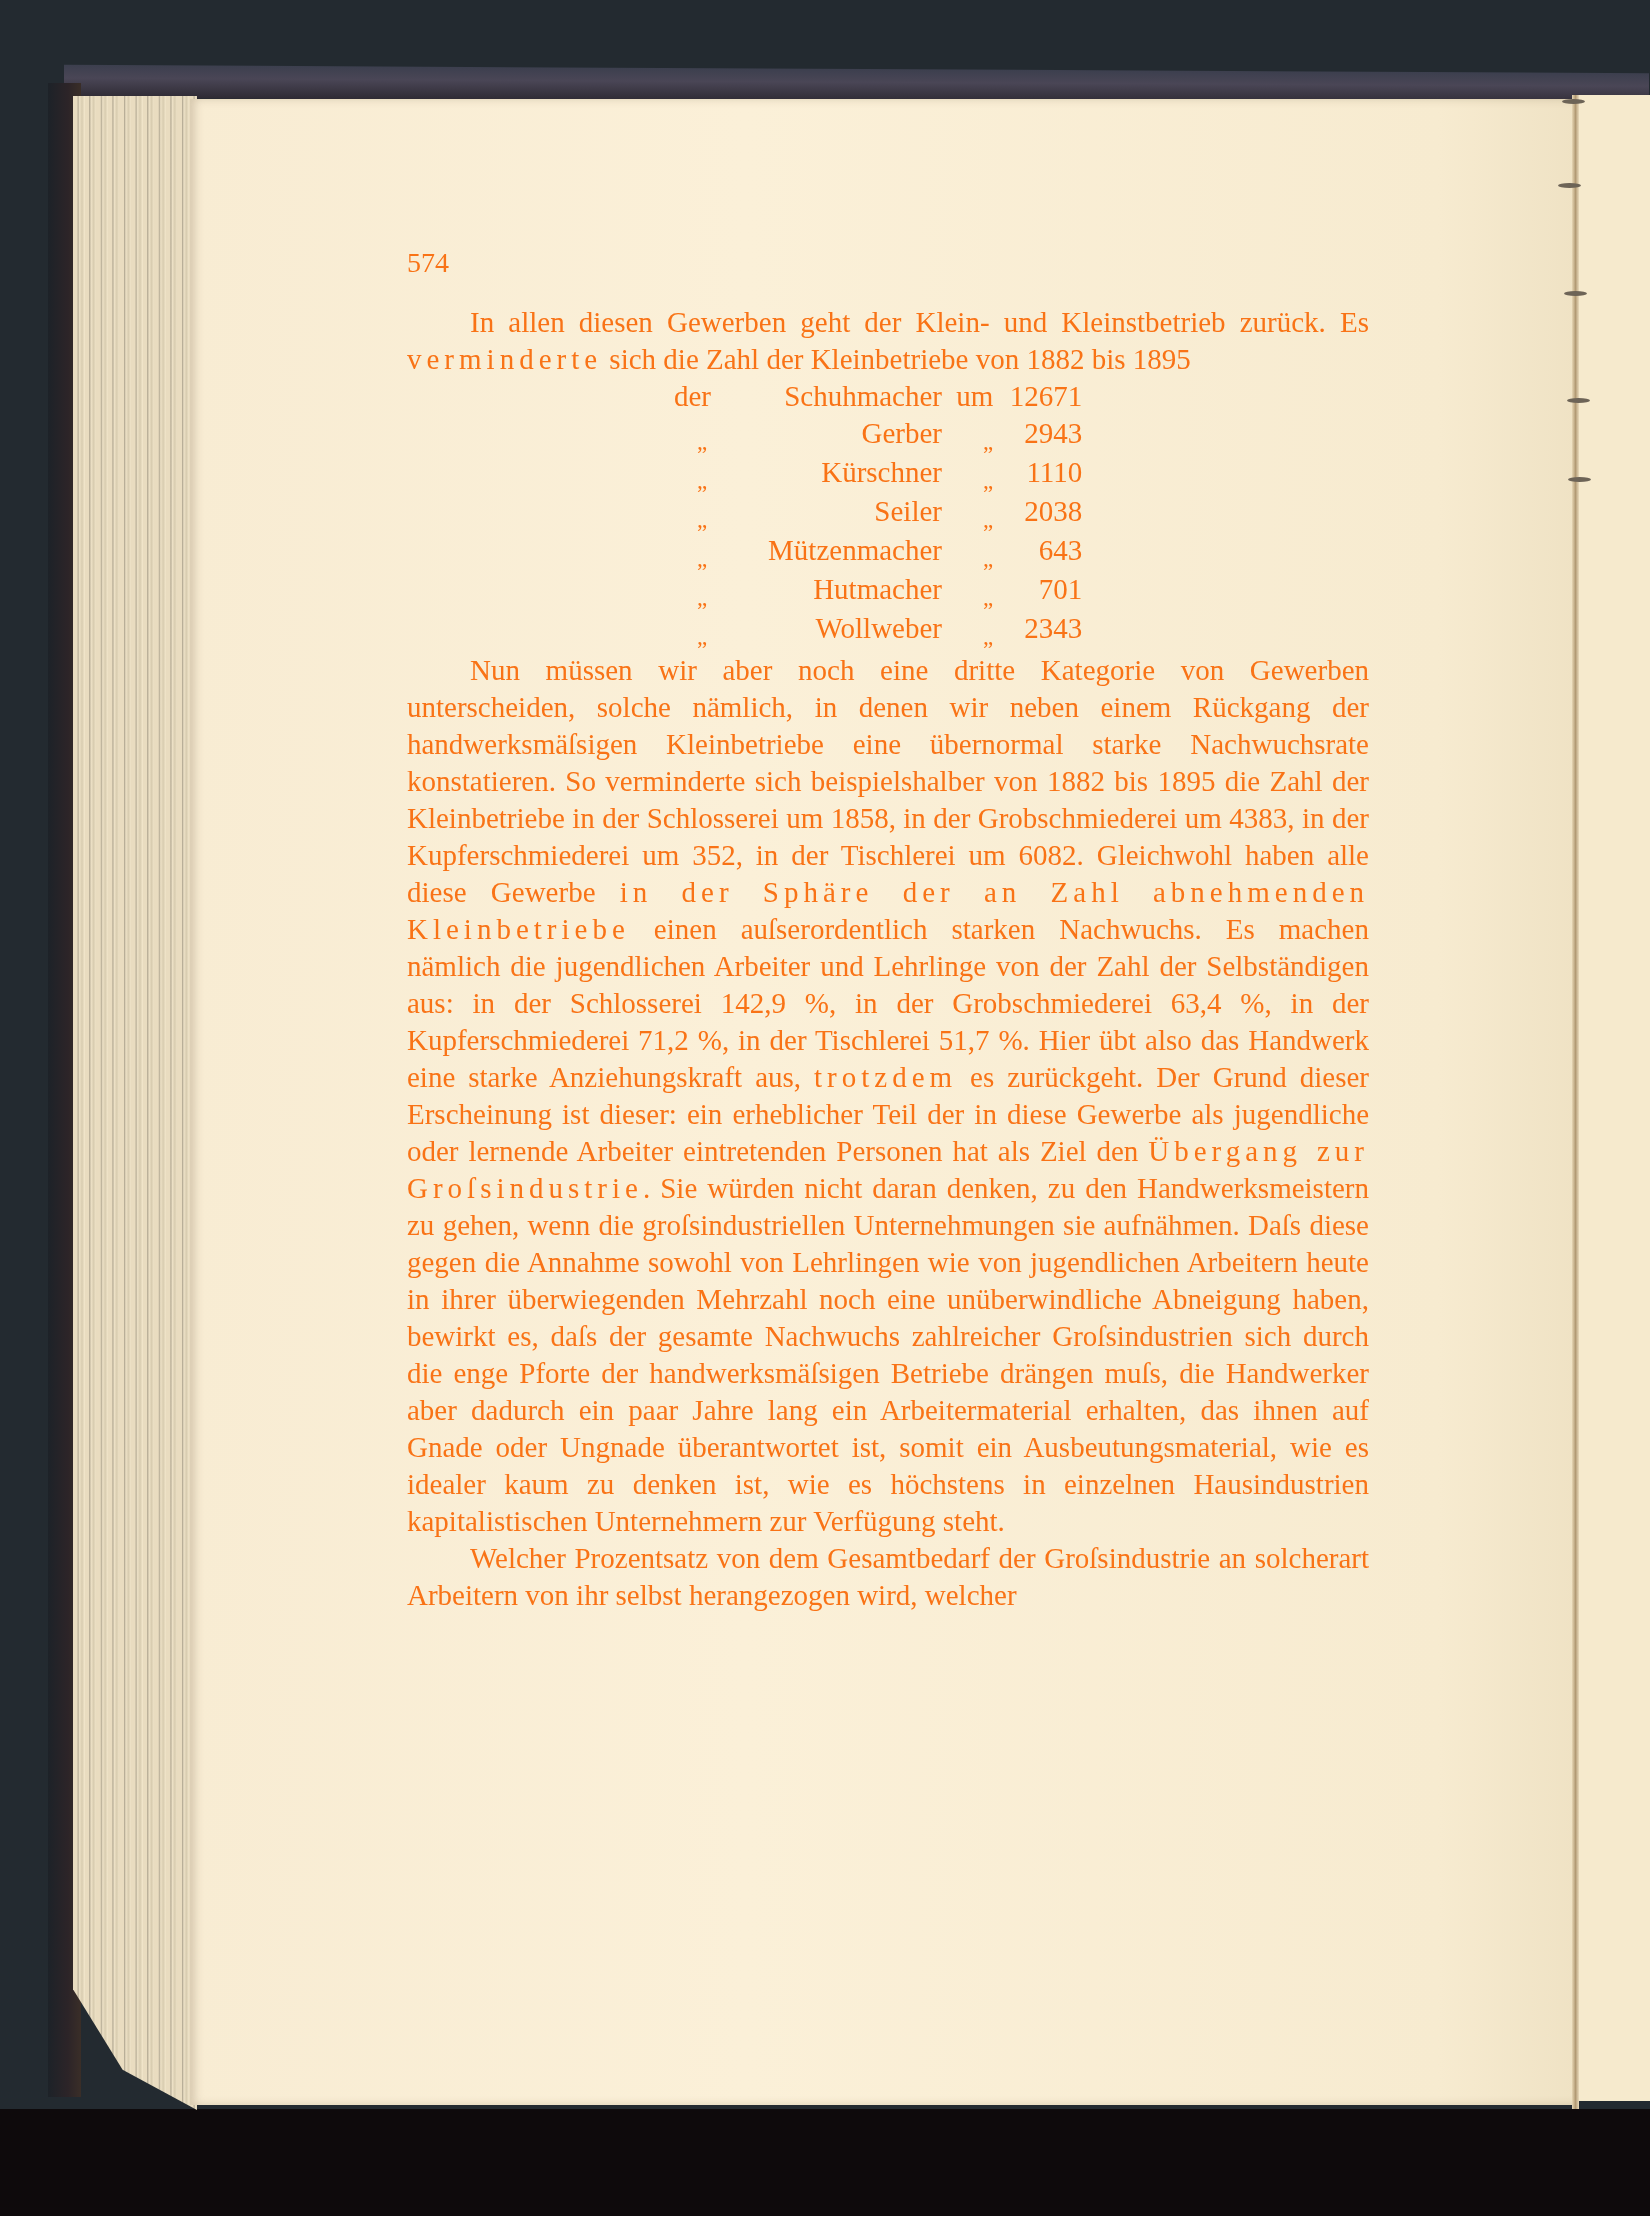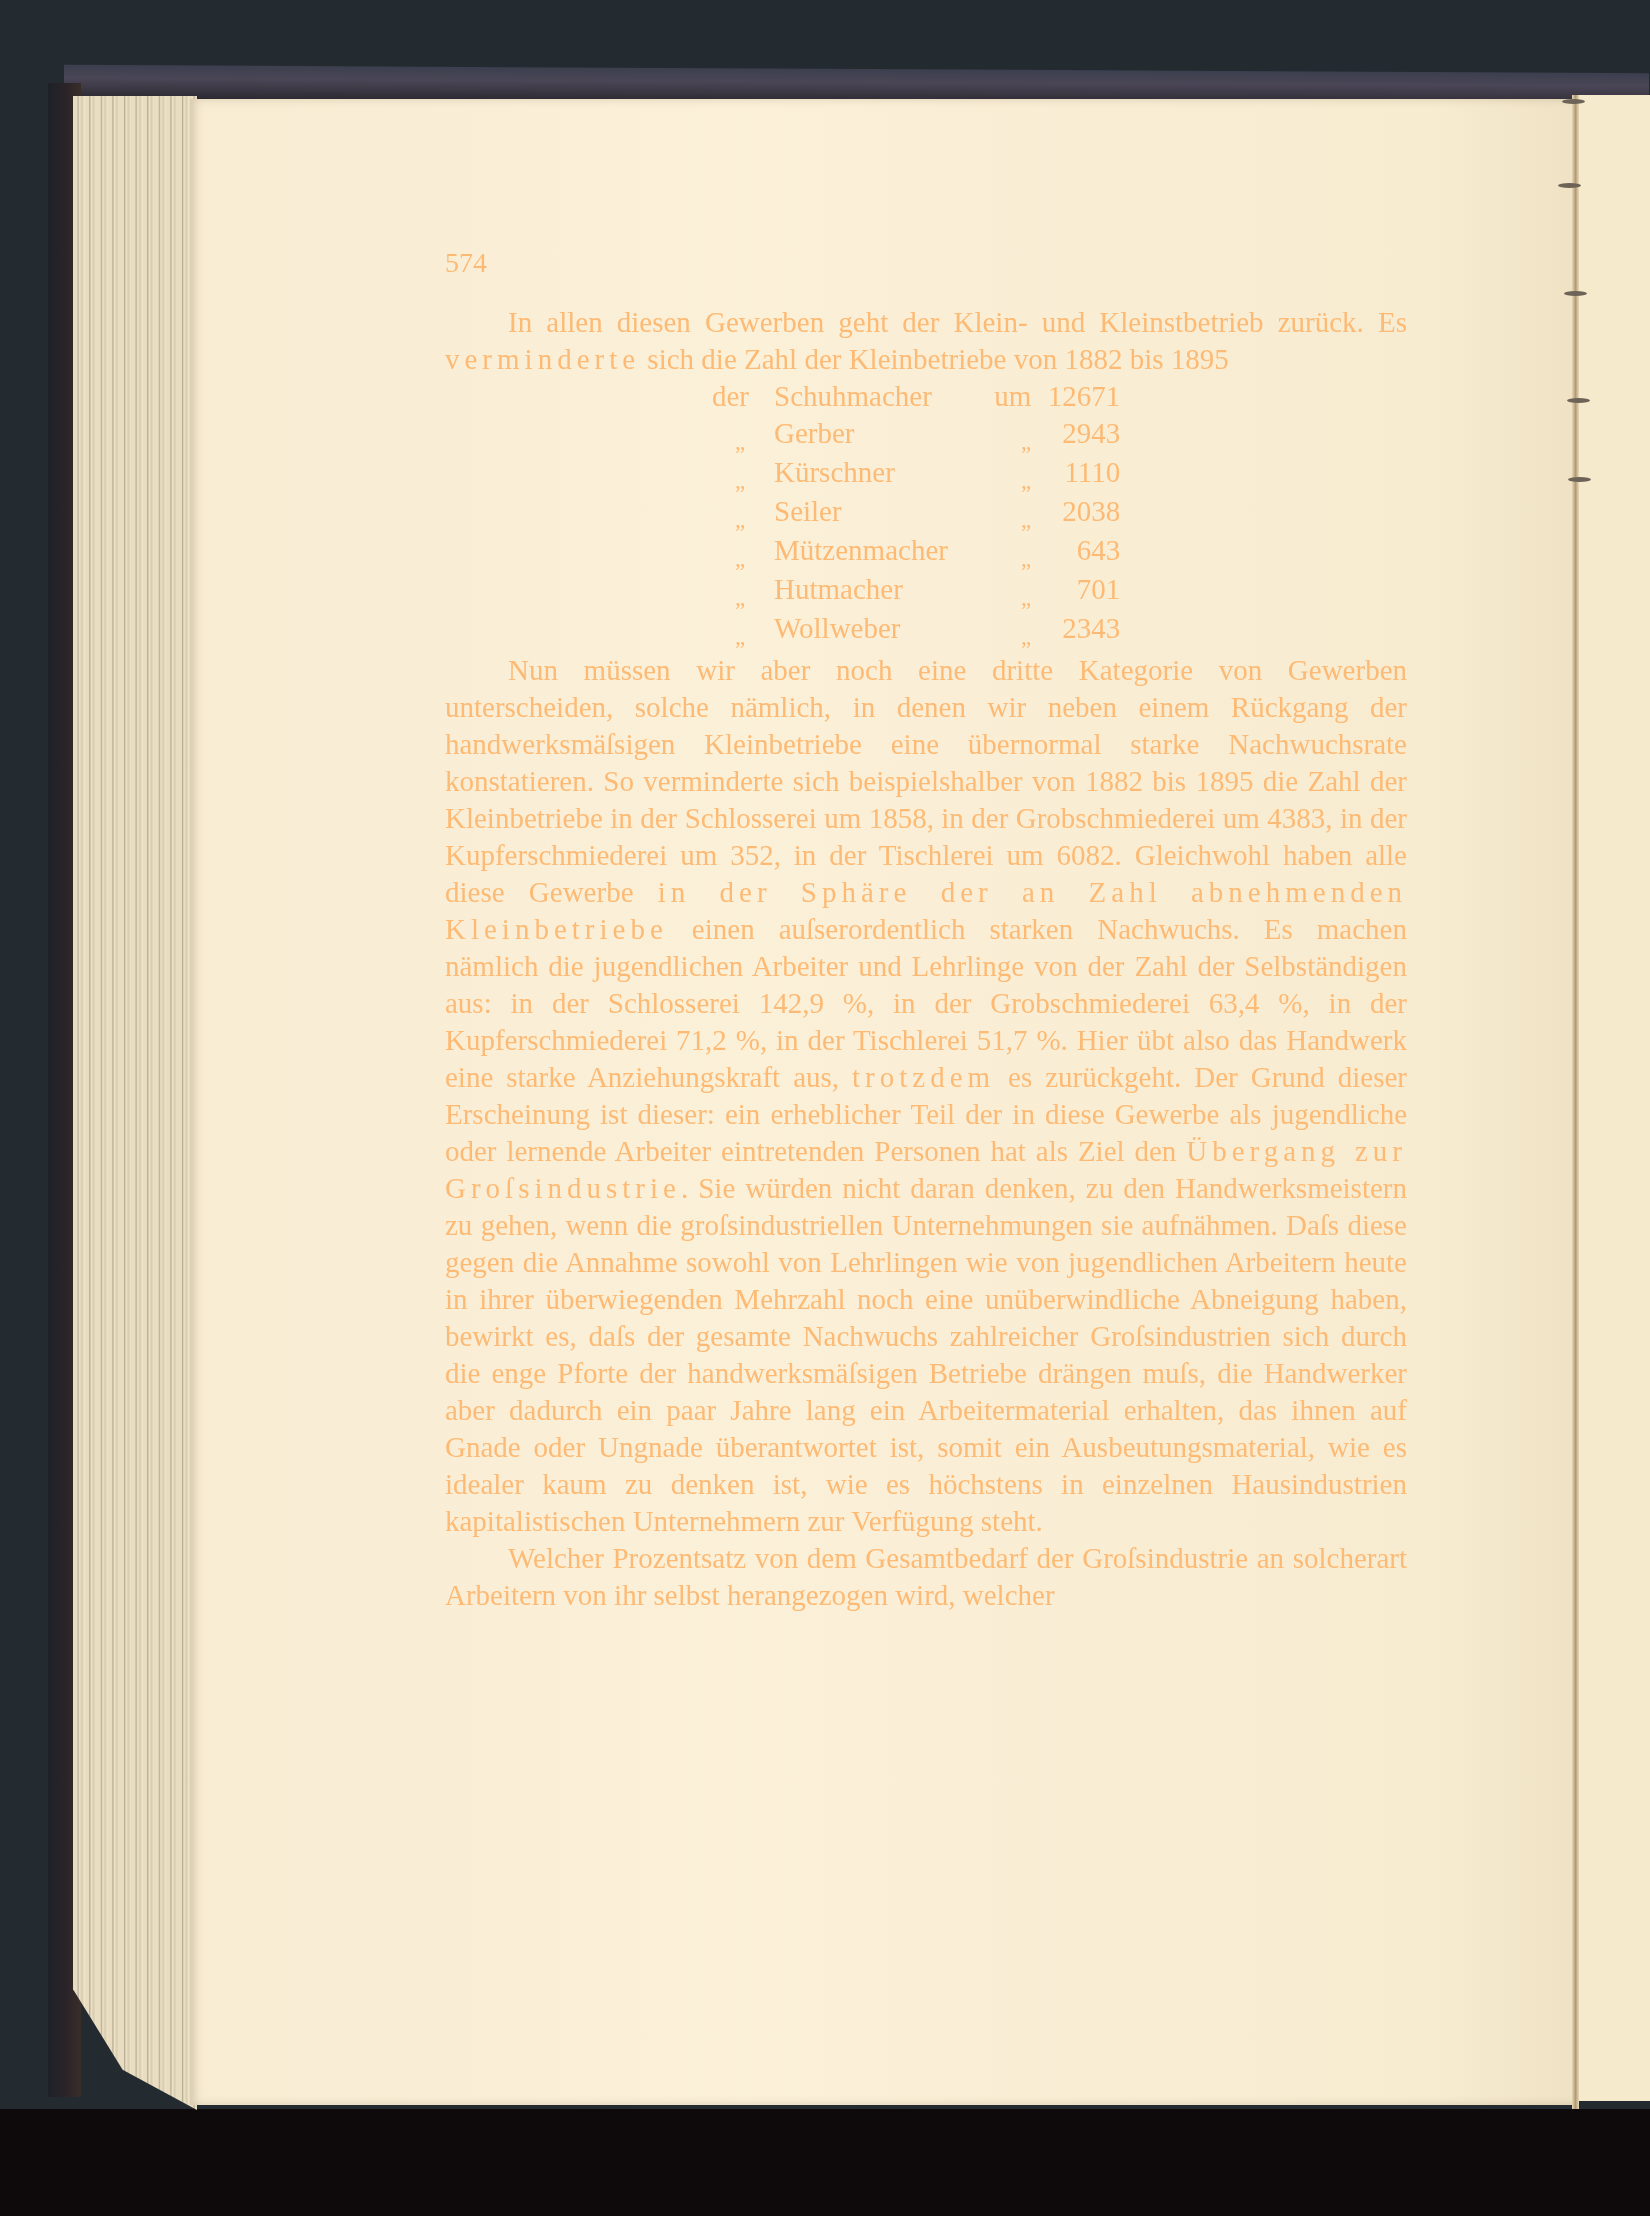--- a/index.html
+++ b/index.html
@@ -39,38 +39,38 @@
   .next-page {
     position: absolute; left: 1579px; top: 95px; width: 72px; height: 2006px;
     background: #f6eacd;
   }
   .stitch {
     position: absolute; width: 23px; height: 5px; border-radius: 50%;
     background: #6d6457;
   }
 
   .text-block {
-    position: absolute; left: 445px; top: 244px; width: 962px;
-    color: #fdba74; font-size: 29px; line-height: 37px;
+    position: absolute; left: 407px; top: 244px; width: 962px;
+    color: #f97316; font-size: 29px; line-height: 37px;
   }
   .running-head {
     display: flex; align-items: baseline; height: 48px; margin-bottom: 11.6px;
     font-size: 25px;
   }
   .page-number { font-size: 28px; margin-right: 35px; }
   .running-title { letter-spacing: 0.2px; }
 
   p.para { margin: 0; text-align: justify; text-align-last: left; }
   p.indent { text-indent: 63px; }
   .sperr { letter-spacing: 5px; }
 
   .decline-table {
     margin: 0 0 3.3px 267px; border-collapse: collapse;
   }
-  .decline-table td { padding: 0; height: 37px; vertical-align: baseline; }
+  .decline-table td { padding: 0; height: 37px; vertical-align: baseline; text-align: right; }
   .decline-table td.prefix { width: 62px; text-align: left; }
   .decline-table td.prefix.ditto { padding-left: 23px; width: 39px; font-size: 23px; position: relative; top: 6.6px; }
   .decline-table td.trade { width: 206px; }
   .decline-table td.um { width: 48px; text-align: right; }
   .decline-table td.um.ditto { padding-left: 3.3px; font-size: 23px; position: relative; top: 6.6px; }
   .decline-table td.count { width: 89px; text-align: right; }
 </style>
 </head>
 <body>
 

